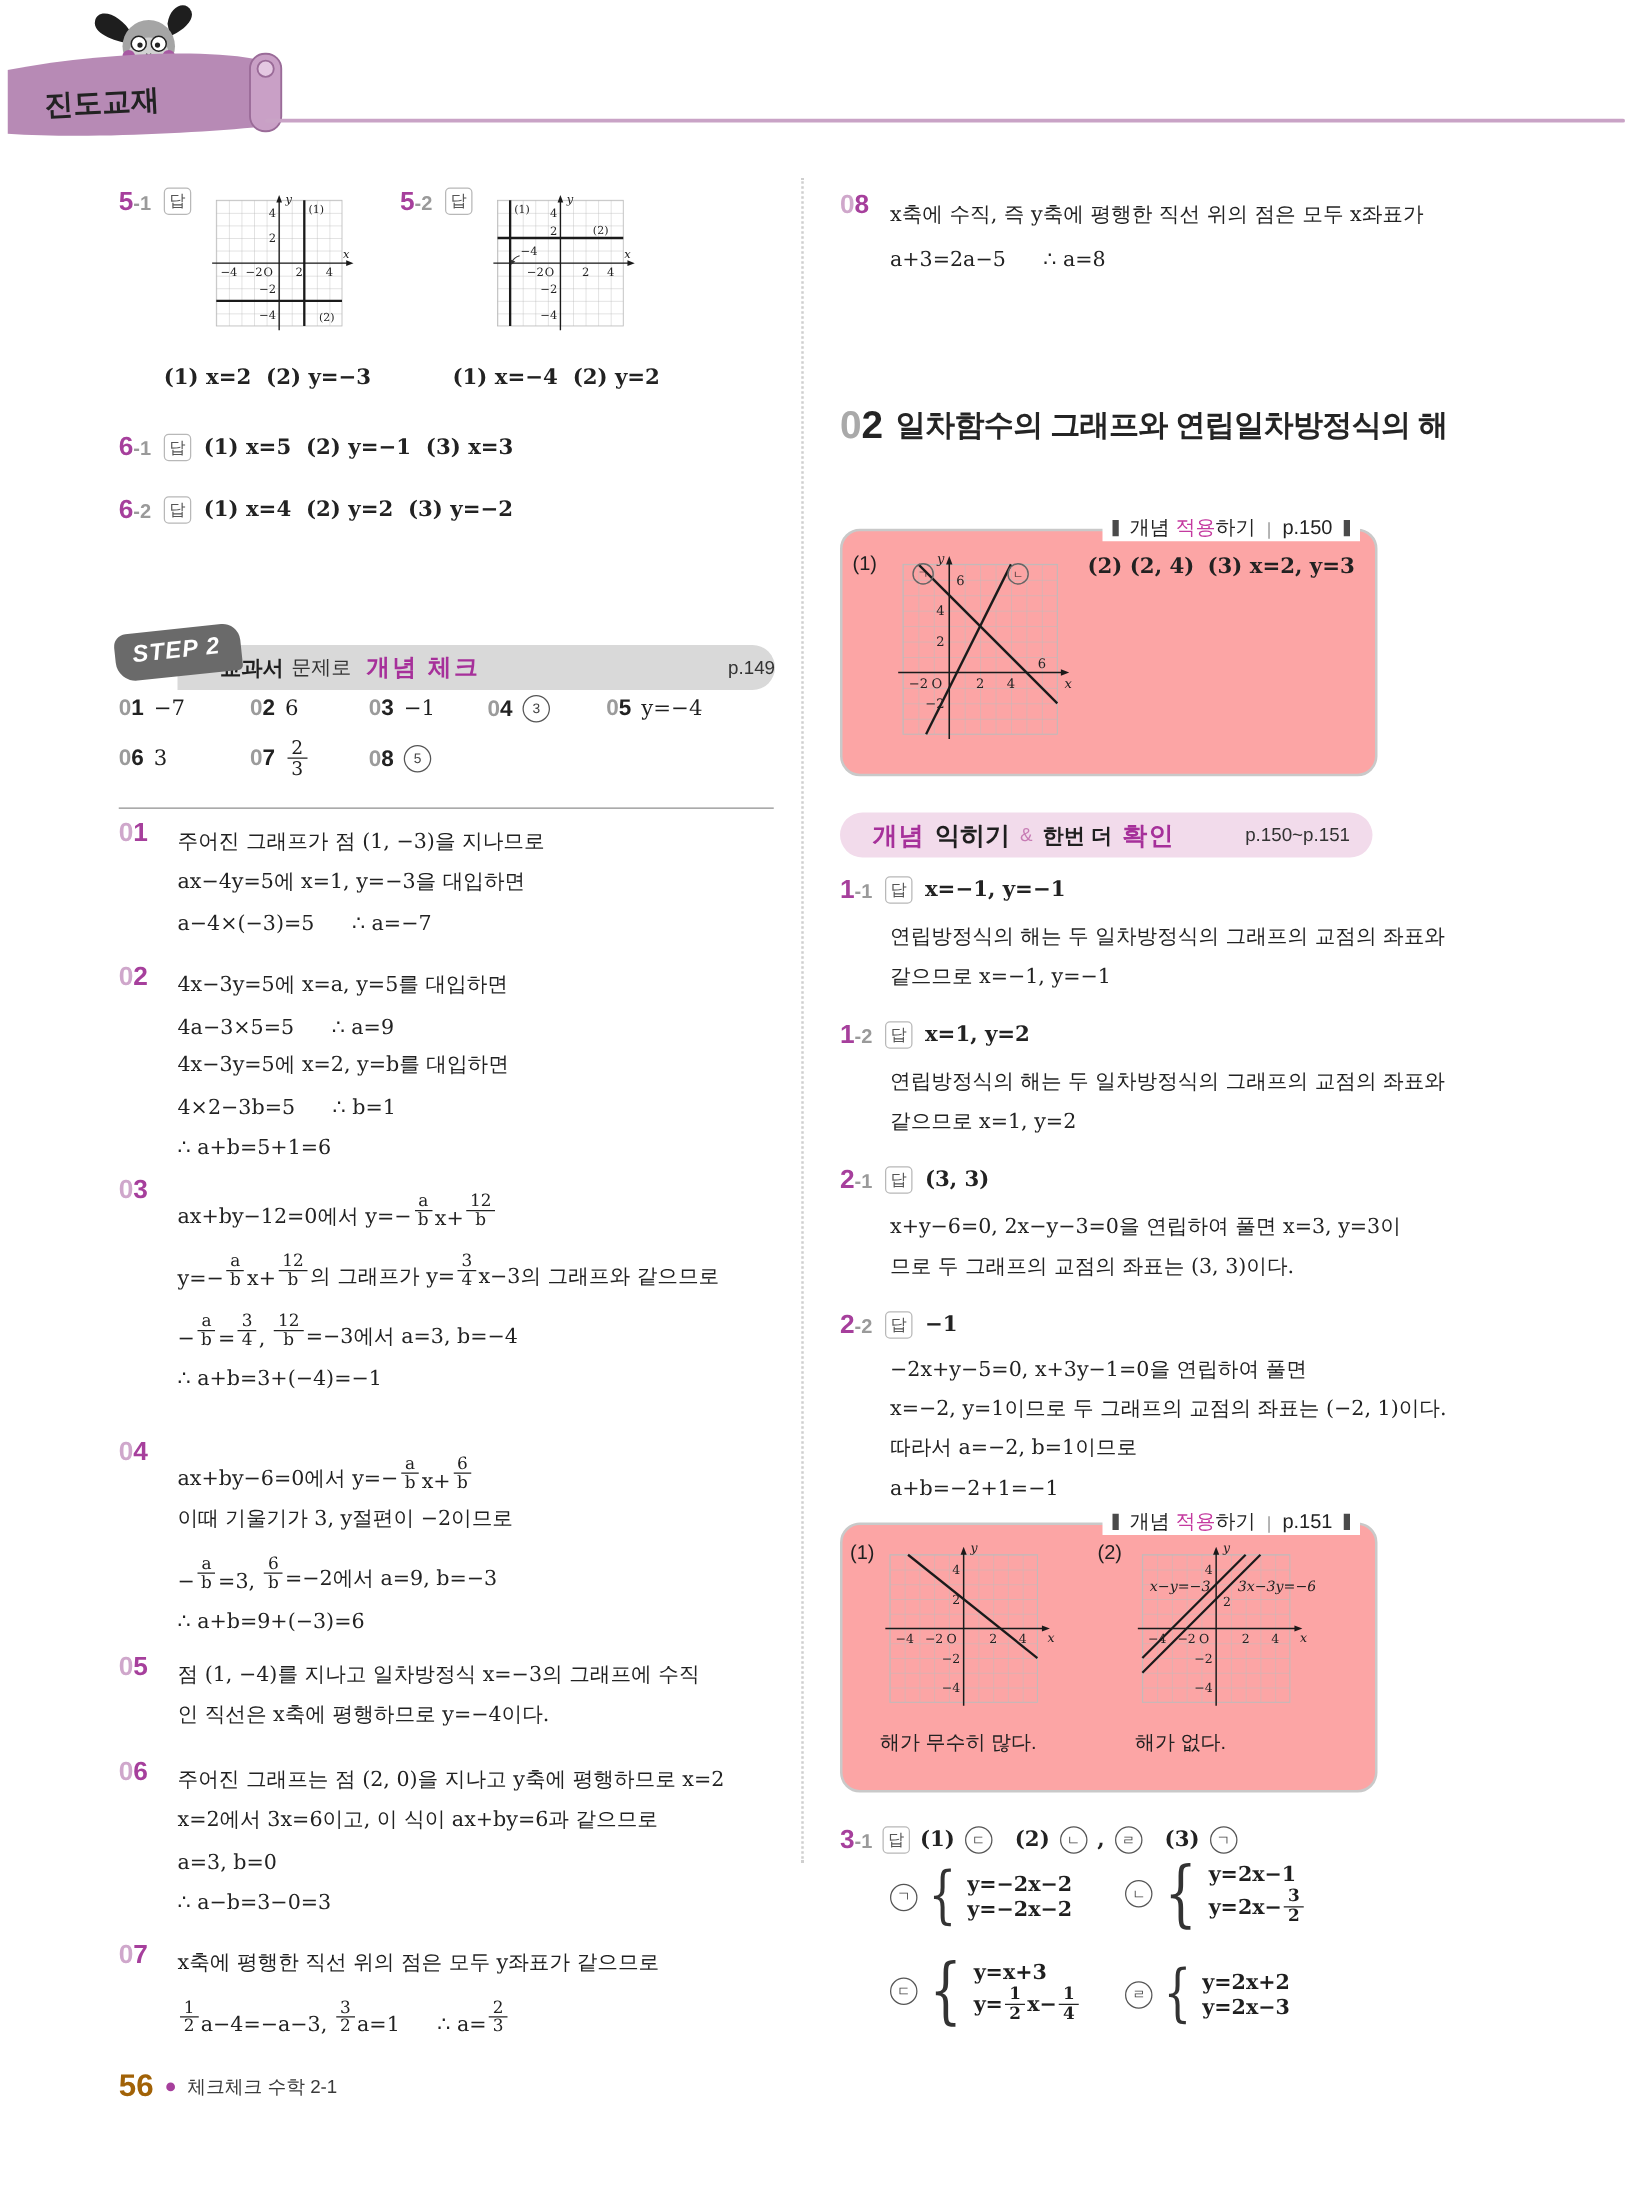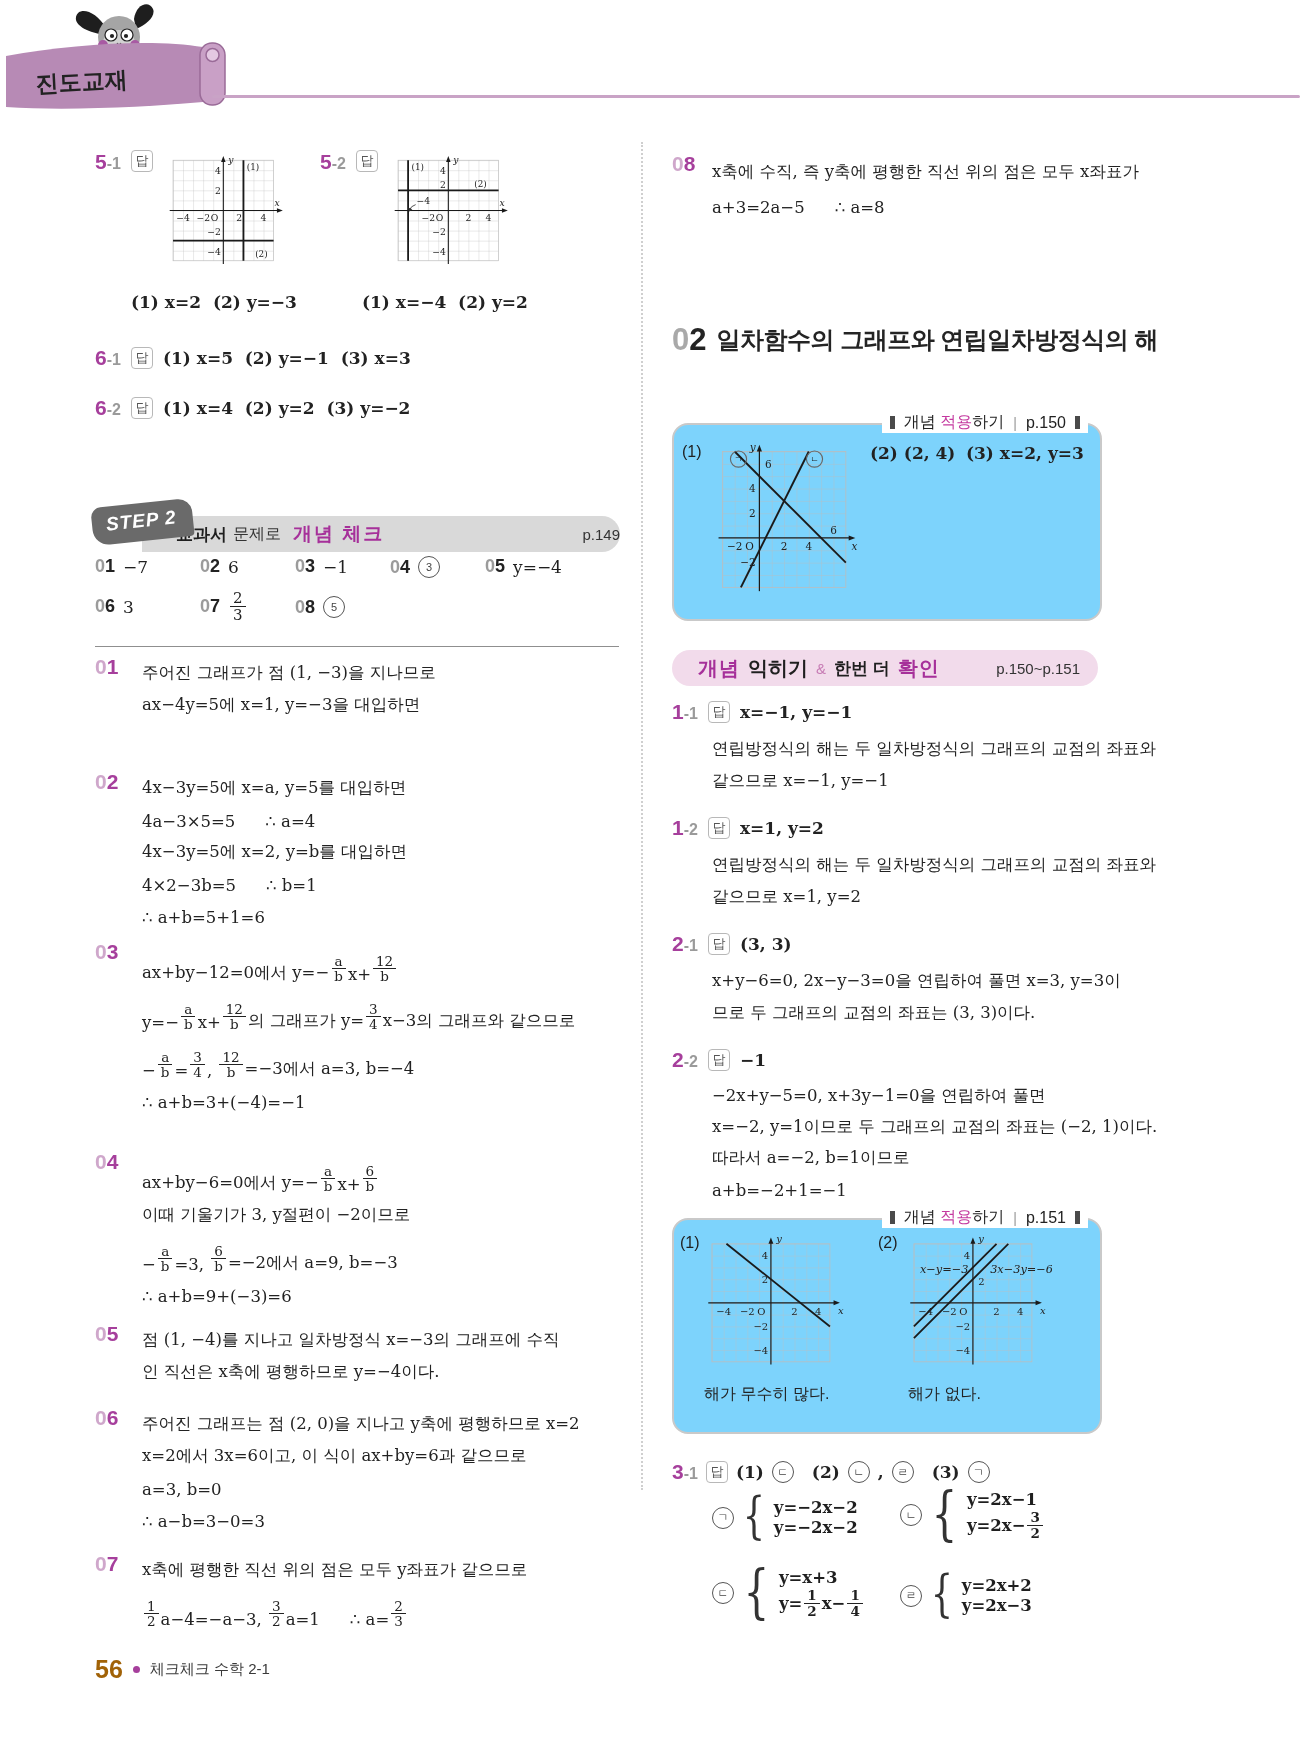--- a/index.html
+++ b/index.html
@@ -37,21 +37,21 @@
             border-radius:0 18px 18px 0;display:flex;align-items:center;padding-left:34px;box-sizing:border-box;}
   .step-badge{position:absolute;left:92px;top:503px;background:#6a6a6a;color:#fff;
               padding:7px 16px 9px 14px;border-radius:10px 14px 4px 16px;transform:rotate(-6deg);
               font-style:italic;font-weight:800;font-size:19px;letter-spacing:1px;}
   .step-hand{color:#a6309a;font-weight:800;font-size:19px;letter-spacing:2px;}
   
   .sec-num{font-weight:800;font-size:31px;}
   .sec-num .d0{color:#a9a9a9;} .sec-num .d1{color:#242424;}
   .sec-title{font-weight:800;font-size:24px;color:#242424;letter-spacing:-0.5px;}
   
-  .cbox{position:absolute;border:2px solid #c9c9c9;border-radius:16px;background:#7dd3fc;}
+  .cbox{position:absolute;border:2px solid #c9c9c9;border-radius:16px;background:#fca5a5;}
   .cbox-label{position:absolute;top:-13px;right:12px;background:#fff;display:flex;align-items:center;
               gap:9px;padding:0 8px;font-size:16px;color:#222;}
   .tickbar{width:5px;height:13px;background:#4a4a4a;display:inline-block;flex:none;}
   .pink{color:#c4399f;}
   .sep{color:#999;font-size:14px;}
   
   .pbanner{position:absolute;left:672px;top:650px;width:426px;height:36px;background:#f2dbeb;border-radius:18px;
            display:flex;align-items:center;padding:0 18px 0 26px;box-sizing:border-box;gap:8px;}
   .hand{color:#a6309a;font-weight:800;font-size:20px;letter-spacing:1px;}
   .amp{color:#c77bb4;font-size:15px;}
@@ -220,30 +220,34 @@
   <div class="hr-left"></div>
 
   <div class="abs snum" style="left:95px;top:655px"><span class="d0">0</span><span class="d1">1</span></div>
   <div class="abs ser" style="left:142px;top:652px">
     <div class="mline">
         <span>주어진 그래프가 점 (1, −3)을 지나므로</span>
       </div>
     <div class="mline">
         <span>ax−4y=5에 x=1, y=−3을 대입하면</span>
       </div>
+    <div class="mline">
+        <span>a−4×(−3)=5</span>
+        <span class="gap">∴ a=−7</span>
+      </div>
   </div>
 
   <div class="abs snum" style="left:95px;top:770px"><span class="d0">0</span><span class="d1">2</span></div>
   <div class="abs ser" style="left:142px;top:767px">
     <div class="mline">
         <span>4x−3y=5에 x=a, y=5를 대입하면</span>
       </div>
     <div class="mline">
         <span>4a−3×5=5</span>
-        <span class="gap">∴ a=4</span>
+        <span class="gap">∴ a=9</span>
       </div>
     <div class="mline">
         <span>4x−3y=5에 x=2, y=b를 대입하면</span>
       </div>
     <div class="mline">
         <span>4×2−3b=5</span>
         <span class="gap">∴ b=1</span>
       </div>
     <div class="mline">
         <span>∴ a+b=5+1=6</span>

